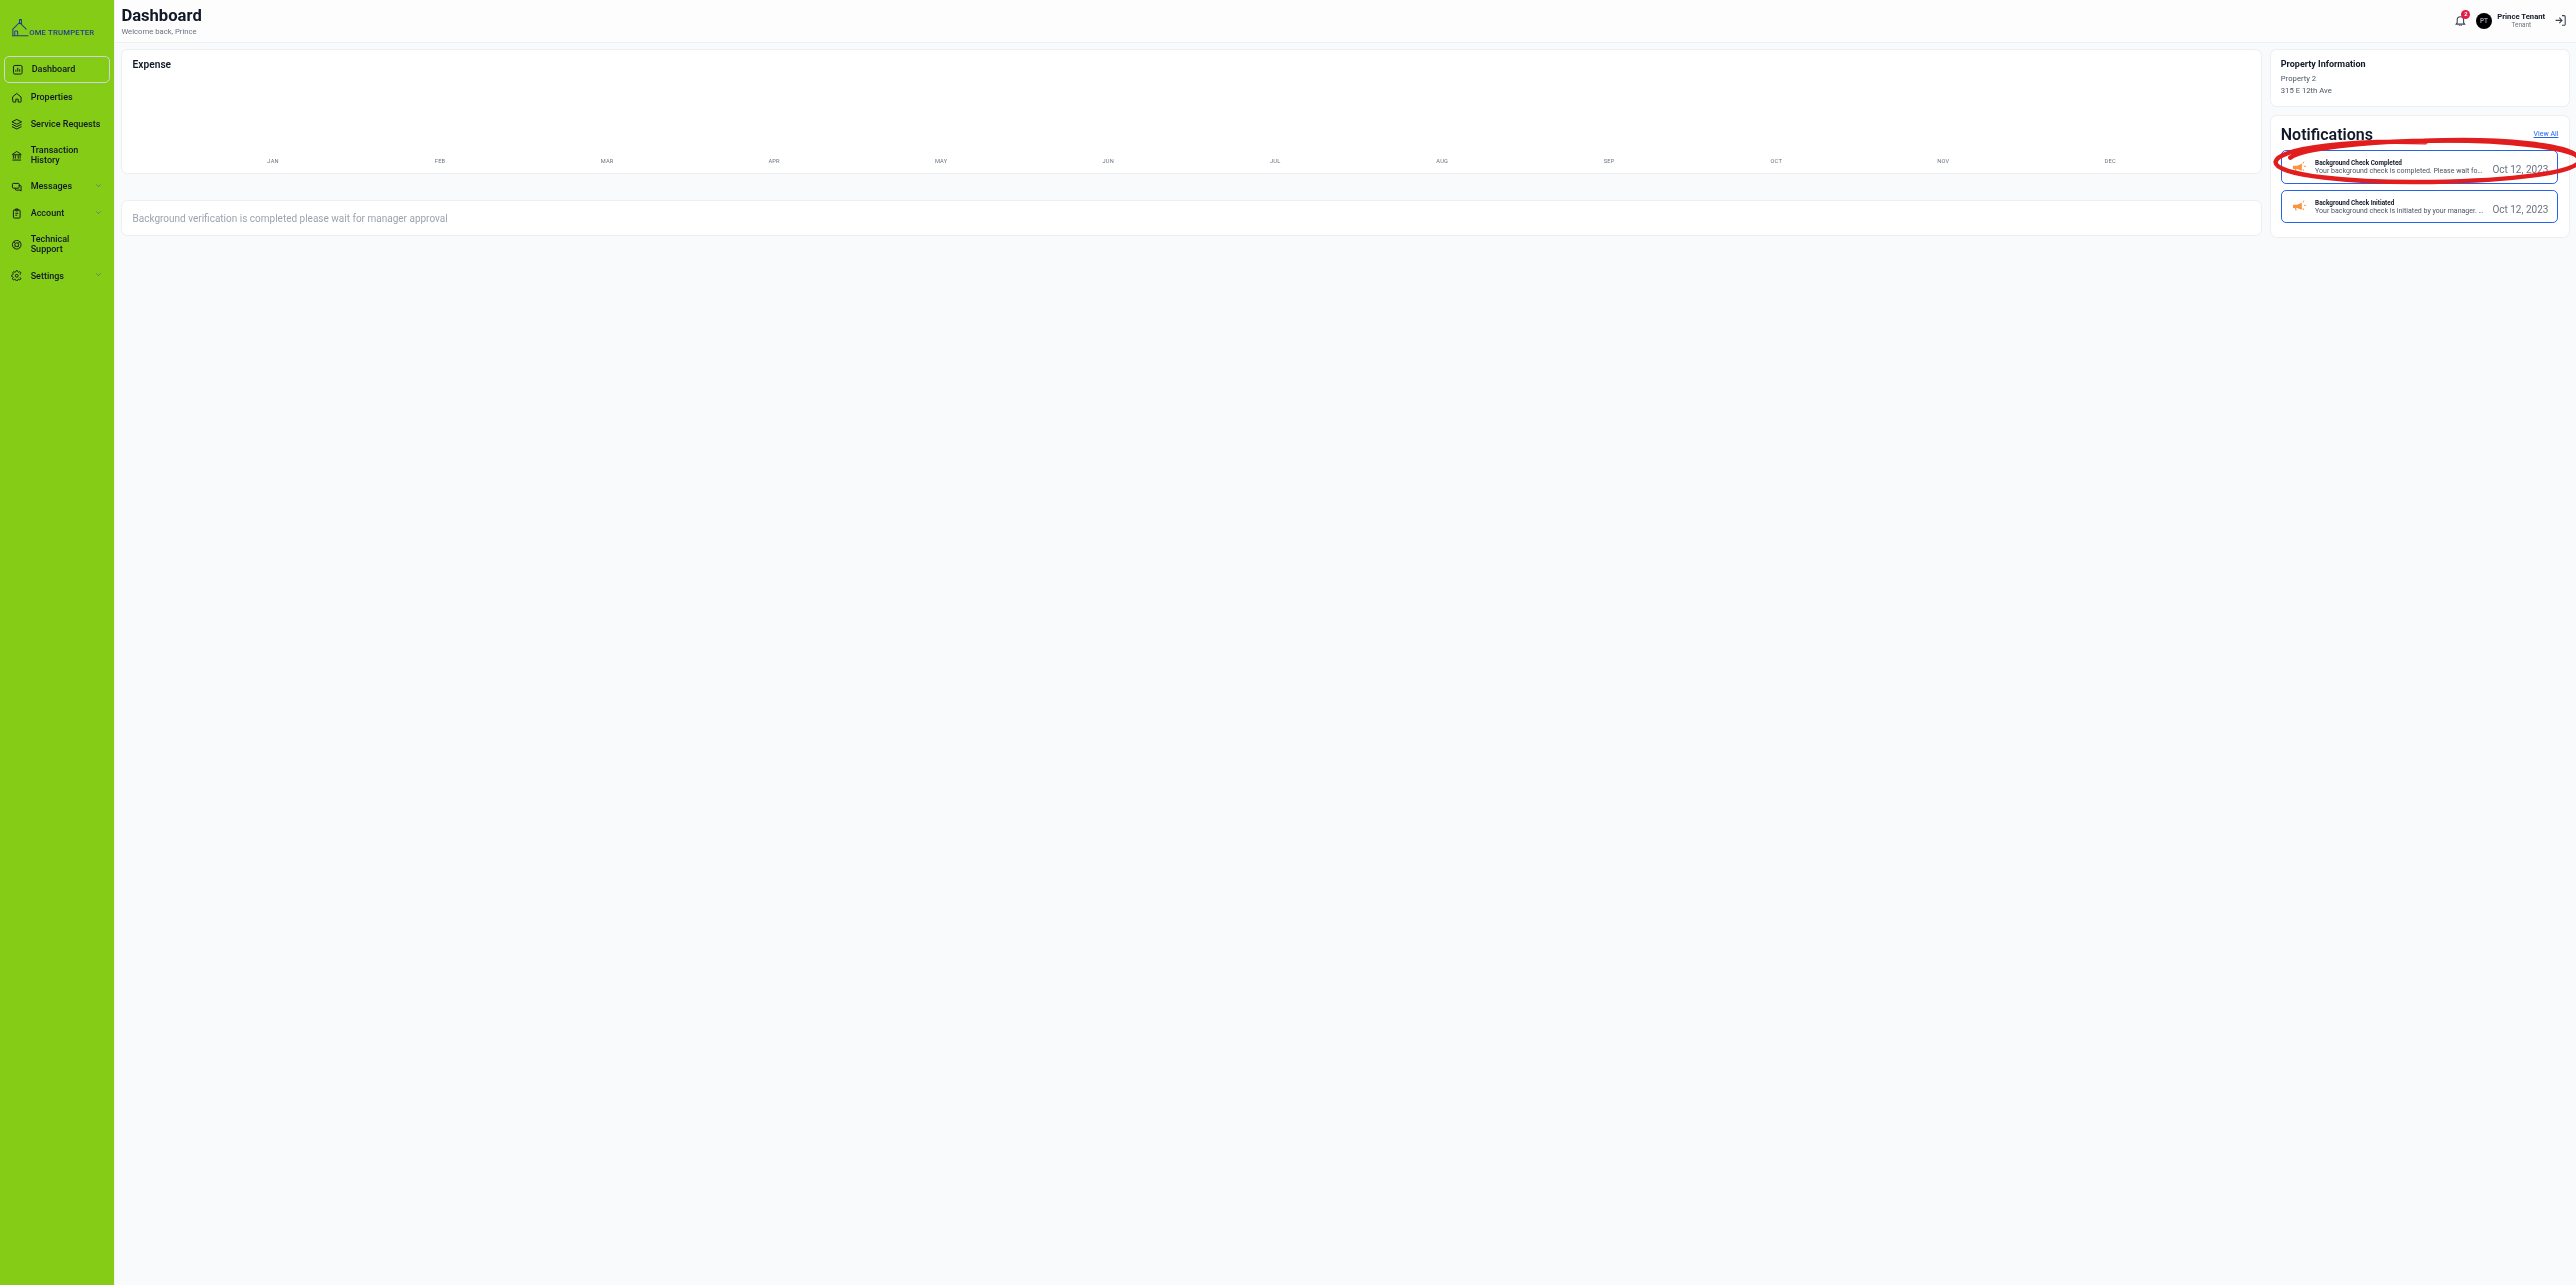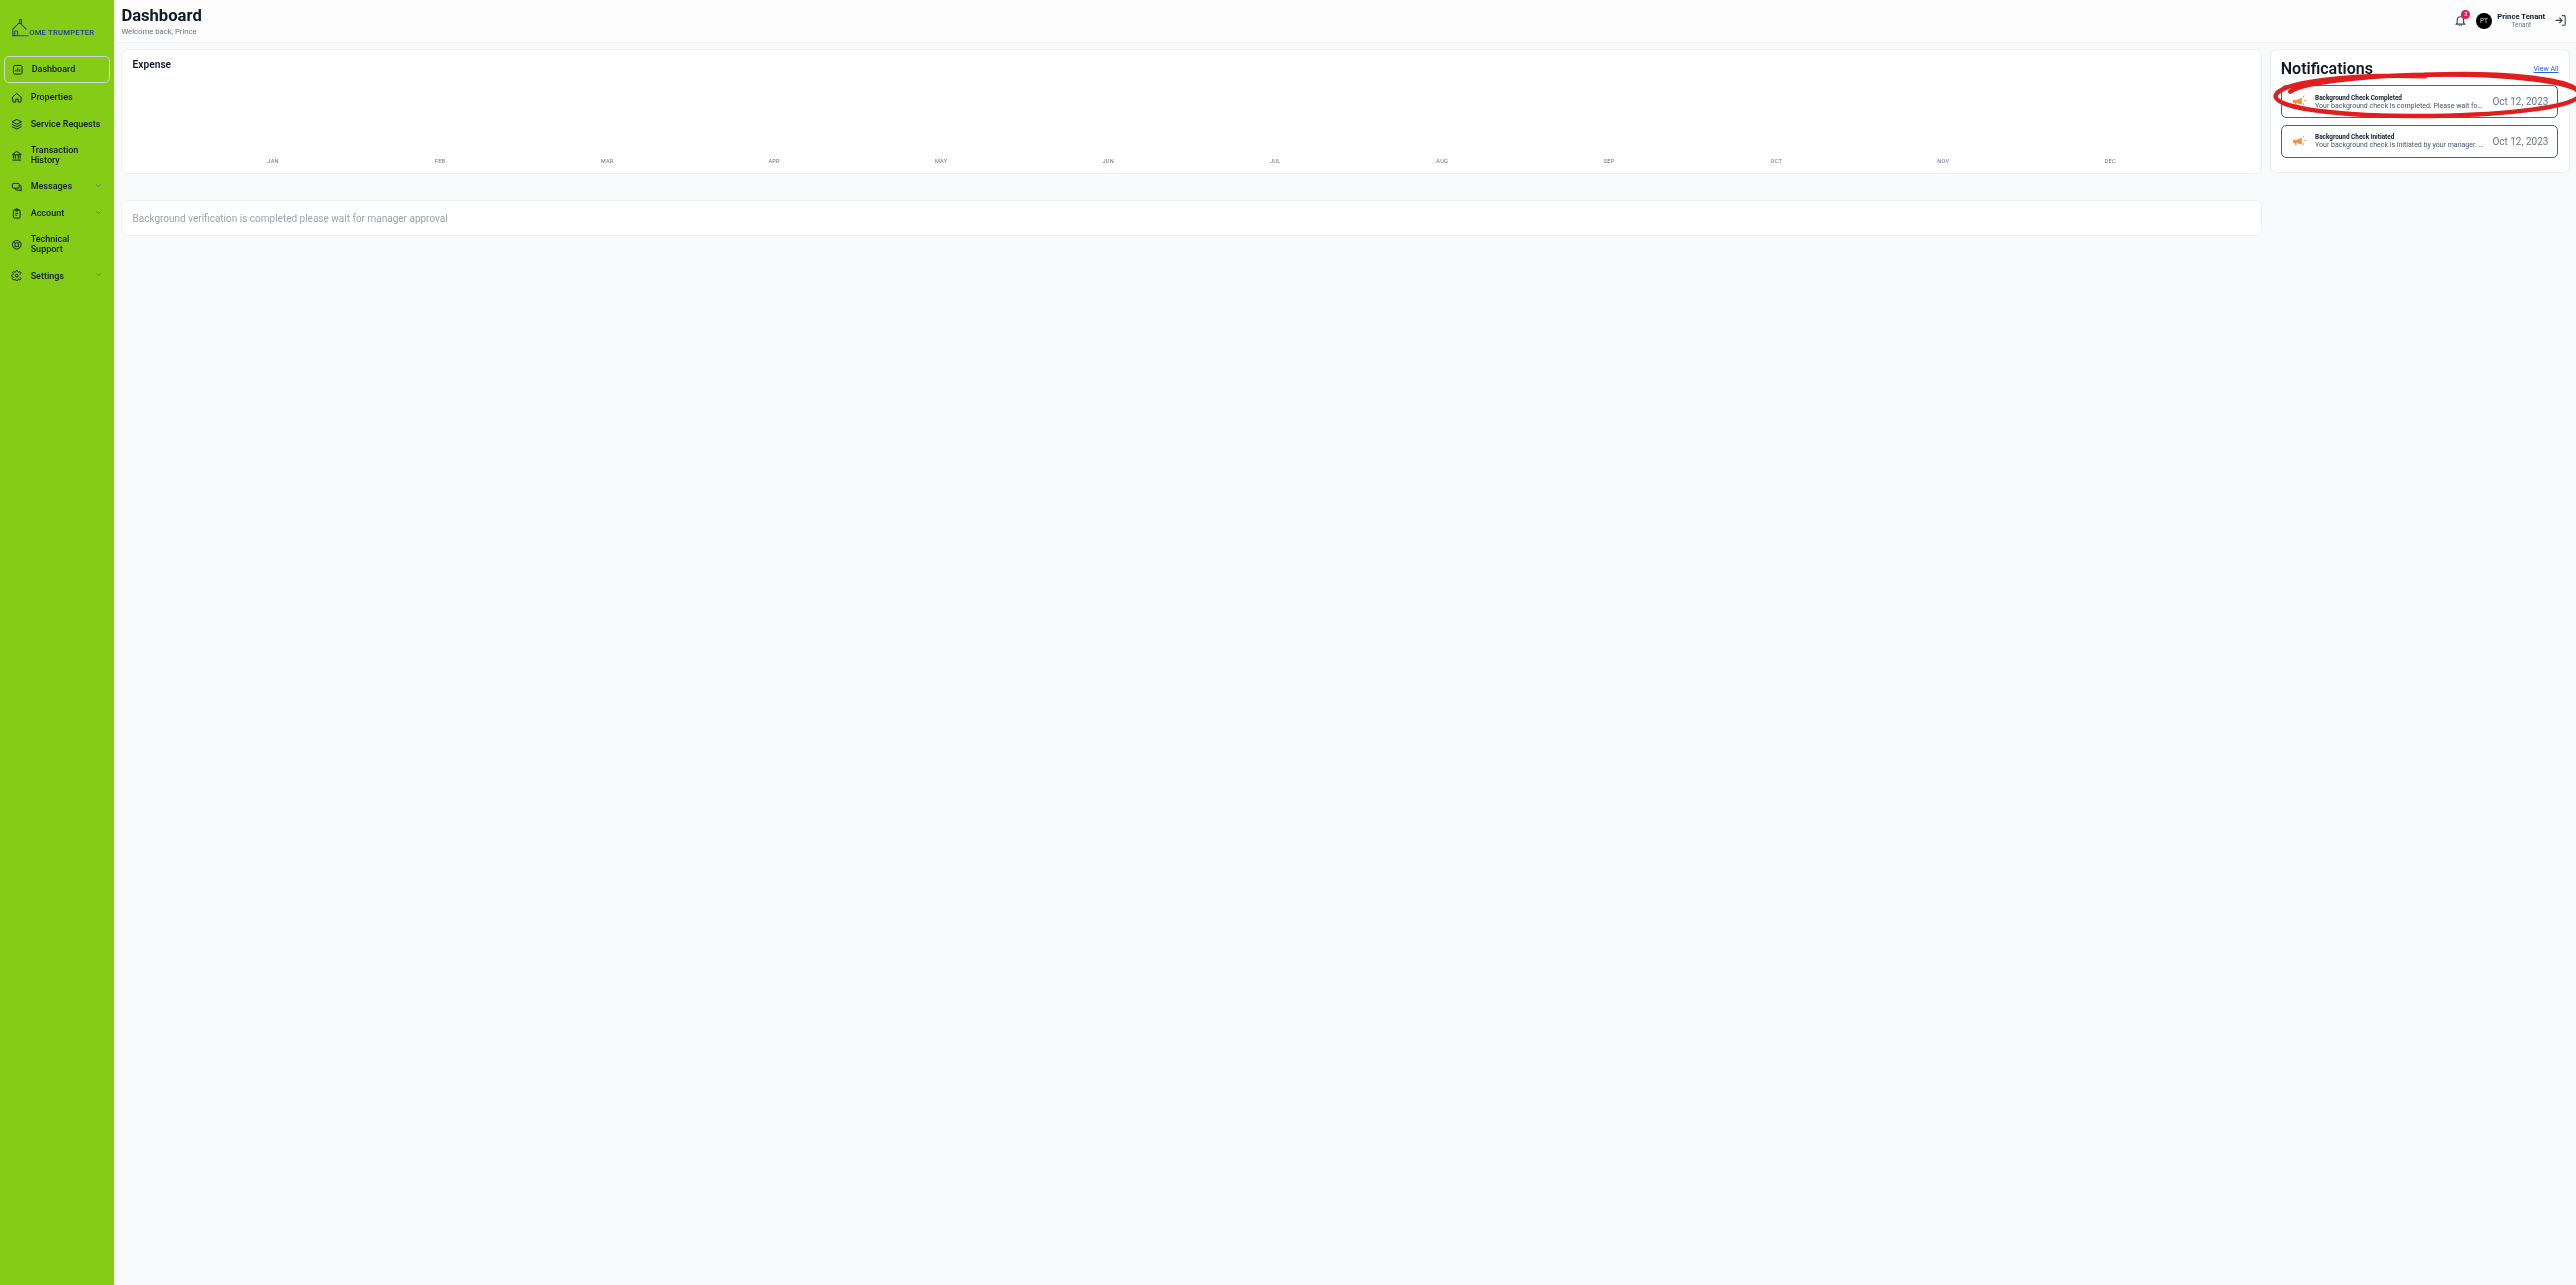--- a/index.html
+++ b/index.html
@@ -50,21 +50,21 @@
     .status-text { font-size: 10px; color: #9ca3af; }
 
     .prop-card .pi-title { font-size: 9px; font-weight: 700; margin-bottom: 3.8px; }
     .pi-line { font-size: 7.7px; color: #4b5563; line-height: 1.55; }
 
     .notif-card { padding: 9px 6.4px 7.7px 6.4px; position: relative; }
     .notif-head { display: flex; align-items: center; justify-content: space-between; padding: 0 3.8px 6.4px 3.8px; }
     .notif-title { font-size: 16px; font-weight: 600; }
     .view-all { font-size: 7px; color: #2563eb; text-decoration: underline; cursor: pointer; }
 
-    .notif-item { display: flex; align-items: center; gap: 9px; border: 0.6px solid #2563eb; border-radius: 5.1px; padding: 7.7px 9px; margin: 0 3.8px 6.4px 3.8px; position: relative; }
+    .notif-item { display: flex; align-items: flex-end; gap: 9px; border: 0.6px solid #2563eb; border-radius: 5.1px; padding: 7.7px 9px; margin: 0 3.8px 6.4px 3.8px; position: relative; }
     .notif-icon { width: 15.3px; height: 15.3px; color: #fb923c; flex-shrink: 0; }
     .notif-body { flex: 1; min-width: 0; }
     .notif-ti { font-size: 6.4px; font-weight: 700; color: #111827; }
     .notif-msg { font-size: 7px; color: #4b5563; white-space: nowrap; overflow: hidden; text-overflow: ellipsis; }
     .notif-date { font-size: 10px; color: #6b7280; flex-shrink: 0; }
 
     
     .scribble { position: absolute; pointer-events: none; z-index: 5; }
   </style>
 </head>
@@ -228,20 +228,25 @@
             </div>
           </div>
         </div>
 
         <div class="card status-card">
           <div class="status-text">Background verification is completed please wait for manager approval</div>
         </div>
       </div>
 
       <div class="col-right">
+        <div class="card prop-card">
+          <div class="pi-title">Property Information</div>
+          <div class="pi-line">Property 2</div>
+          <div class="pi-line">315 E 12th Ave</div>
+        </div>
 
         <div class="card notif-card">
           <div class="notif-head">
             <div class="notif-title">Notifications</div>
             <a class="view-all">View All</a>
           </div>
 
           <div style="position:relative;">
             <svg class="scribble" width="319" height="51" viewBox="0 0 500 80" style="left:-11px; top:-14.7px;">
               <path d="M 250 10 C 140 6, 20 18, 15 40 C 10 62, 140 74, 260 72 C 380 70, 490 58, 492 38 C 494 18, 370 4, 230 8 C 160 10, 60 18, 38 34" fill="none" stroke="#e11d1d" stroke-width="7" stroke-linecap="round"></path>

